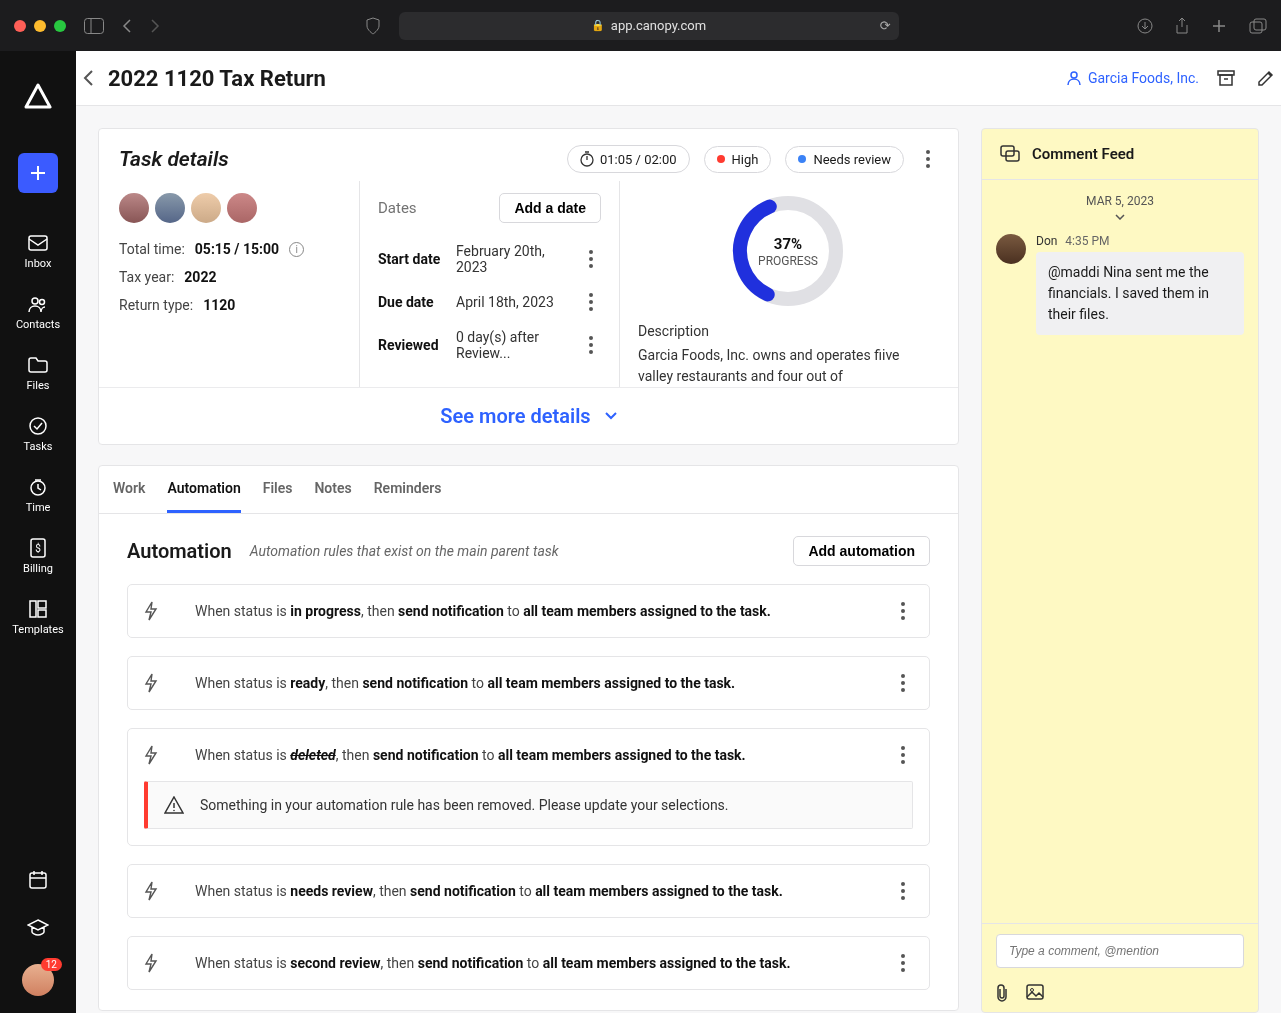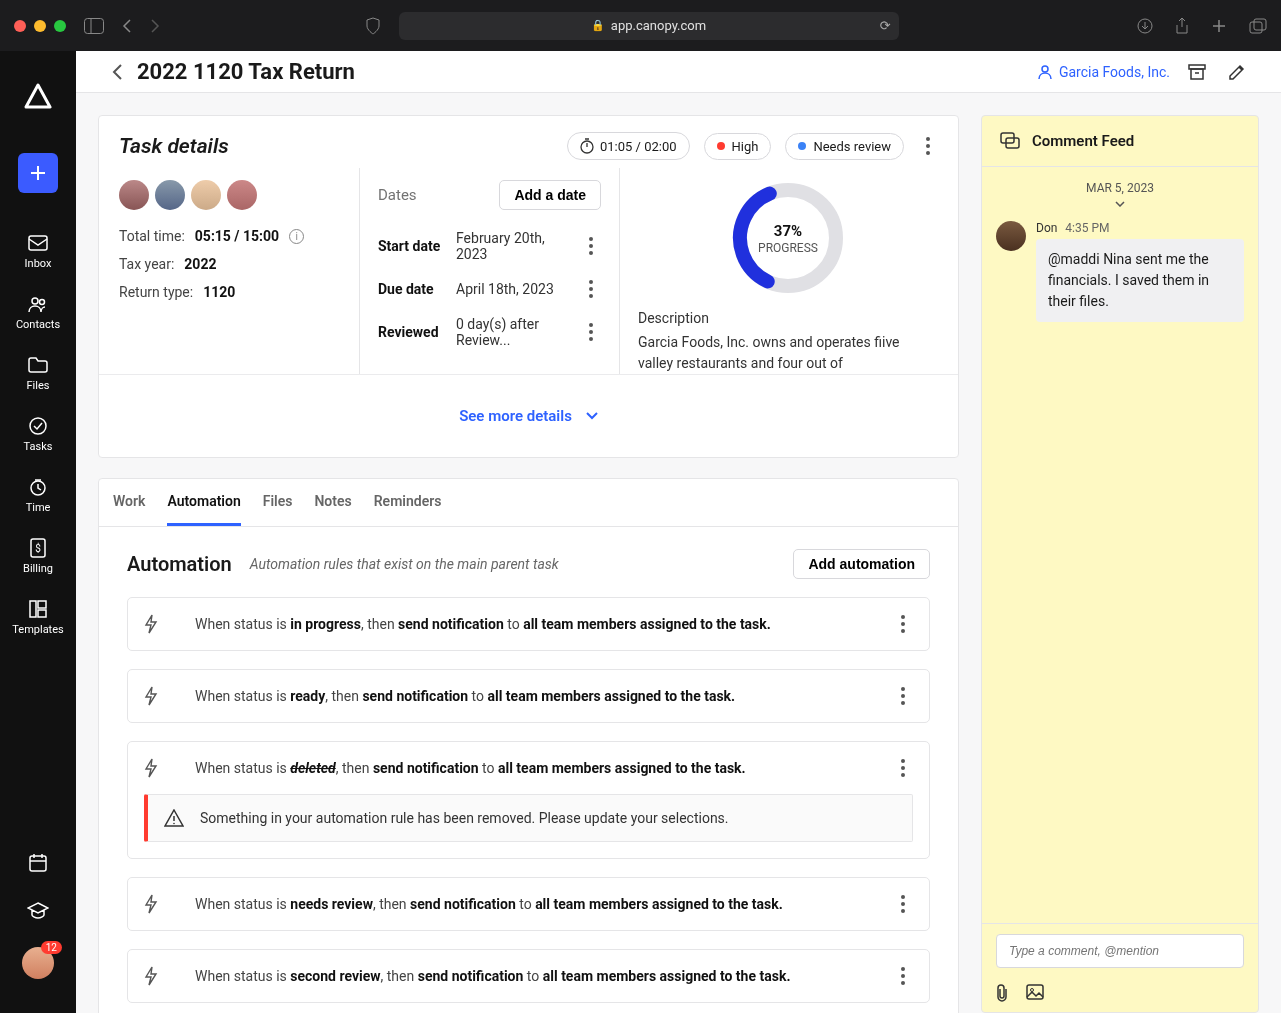--- a/index.html
+++ b/index.html
@@ -18,28 +18,28 @@
 
 
 .app { display: flex; height: calc(1013px - 51px); }
 
 
 .sidebar { width: 76px; background: #111111; display: flex; flex-direction: column; align-items: center; padding-top: 32px; gap: 4px; position: relative; }
 .sidebar-logo { color: #fff; margin-bottom: 40px; }
 .add-btn { width: 40px; height: 40px; background: #3b5bff; border-radius: 6px; display: flex; align-items: center; justify-content: center; color: #fff; margin-bottom: 26px; }
 .sb-item { color: #fff; display: flex; flex-direction: column; align-items: center; gap: 4px; font-size: 11px; padding: 10px 0; width: 100%; cursor: pointer; }
 .sb-icon { width: 20px; height: 20px; display: flex; align-items: center; justify-content: center; }
-.sidebar-bottom { position: absolute; bottom: 34px; display: flex; flex-direction: column; align-items: center; gap: 28px; }
+.sidebar-bottom { position: absolute; bottom: 17px; display: flex; flex-direction: column; align-items: center; gap: 28px; }
 .avatar-badge { position: relative; }
 .avatar-badge .av { width: 32px; height: 32px; border-radius: 50%; background: linear-gradient(#e8b090,#d08060); }
 .badge-count { position: absolute; top: -6px; right: -8px; background: #ff3b30; color: #fff; font-size: 10px; border-radius: 10px; padding: 1px 5px; }
 
 
 .main { flex: 1; display: flex; flex-direction: column; background: #f7f7f8; }
-.top-bar { height: 42px; background: #fff; border-bottom: 1px solid #e5e5e7; display: flex; align-items: center; padding: 0 35px; }
+.top-bar { height: 55px; background: #fff; border-bottom: 1px solid #e5e5e7; display: flex; align-items: center; padding: 0 6px; }
 .back-ch { color: #555; margin-right: 14px; }
 .page-title { font-size: 22px; font-weight: 700; flex: 1; }
 .client-pill { color: #2e62ff; display: flex; align-items: center; gap: 6px; font-size: 14px; margin-right: 18px; }
 .top-actions { display: flex; gap: 22px; color: #333; }
 
 
 .content { flex: 1; display: flex; gap: 22px; padding: 22px 22px 0 22px; overflow: hidden; }
 .left-col { flex: 1; display: flex; flex-direction: column; gap: 20px; overflow-y: auto; padding-bottom: 20px; }
 .right-col { width: 278px; border: 1px solid #e5e5e7; border-radius: 4px; background: #fef9c3; display: flex; flex-direction: column; }
 
@@ -73,21 +73,21 @@
 .date-val { flex: 1; color: #333; }
 .date-row .kebab { margin-left: 4px; }
 
 .progress-ring-wrap { display: flex; justify-content: center; margin-bottom: 14px; }
 .progress-ring { position: relative; width: 116px; height: 116px; }
 .progress-text { position: absolute; inset: 0; display: flex; flex-direction: column; align-items: center; justify-content: center; font-size: 12px; color: #555; }
 .progress-text b { font-size: 15px; color: #111; margin-bottom: 1px; }
 .desc-title { font-size: 14px; font-weight: 400; color: #333; margin-bottom: 6px; }
 .desc-body { font-size: 14px; color: #333; line-height: 1.5; max-height: 50px; overflow: hidden; }
 
-.see-more { text-align: center; padding: 32px 0; border-top: 1px solid #ebebed; color: #2e62ff; font-size: 15px; font-weight: 600; cursor: pointer; display: flex; align-items: center; justify-content: center; gap: 14px;}
+.see-more { text-align: center; padding: 16px 0; border-top: 1px solid #ebebed; color: #2e62ff; font-size: 20px; font-weight: 600; cursor: pointer; display: flex; align-items: center; justify-content: center; gap: 14px;}
 
 
 .tab-bar { display: flex; gap: 22px; border-bottom: 1px solid #e5e5e7; padding: 0 14px; }
 .tab { padding: 14px 0; font-size: 14px; color: #666; cursor: pointer; font-weight: 600;}
 .tab.active { color: #111; border-bottom: 3px solid #2e62ff; }
 .auto-header { display: flex; align-items: center; padding: 22px 28px 18px 28px; gap: 18px; }
 .auto-title { font-size: 20px; font-weight: 600; }
 .auto-sub { font-size: 14px; color: #666; font-style: italic; flex: 1; }
 .rule-list { padding: 0 28px 20px 28px; display: flex; flex-direction: column; gap: 18px; }
 .rule-card { border: 1px solid #e5e5e7; border-radius: 5px; }

